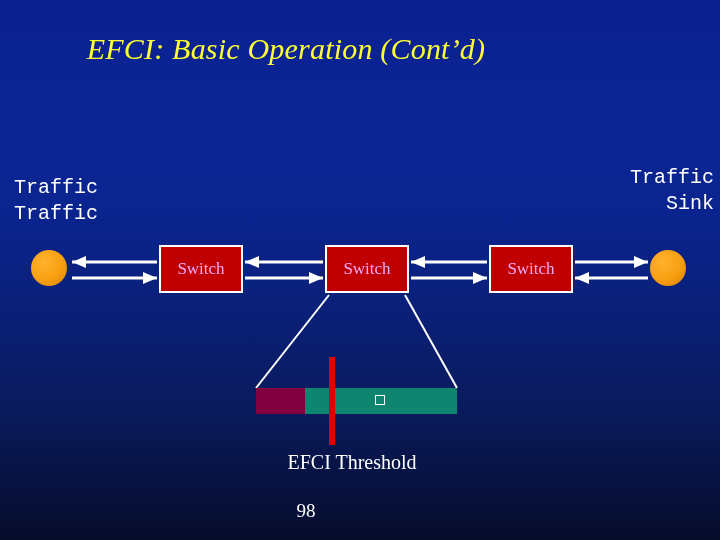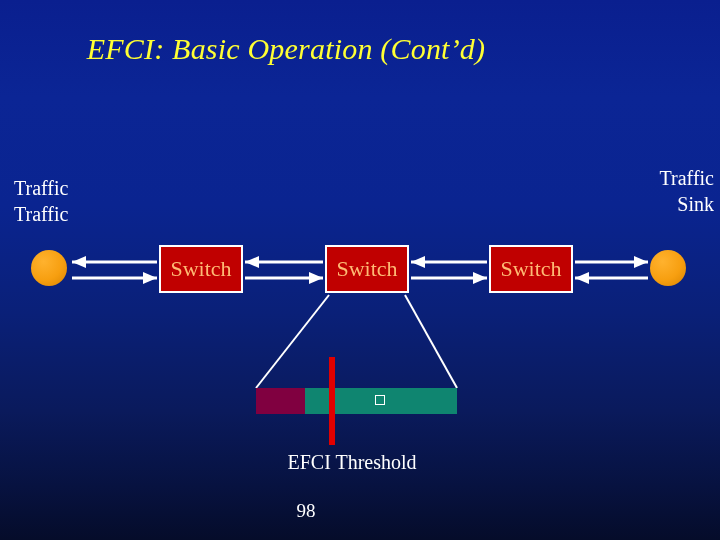--- a/index.html
+++ b/index.html
@@ -26,43 +26,43 @@
     font-size: 30px;
     font-style: italic;
     font-family: "Liberation Serif", serif;
     letter-spacing: 0.2px;
   }
 
   .label {
     position: absolute;
     color: #ffffff;
     font-size: 20px;
-    font-family: Liberation Serif, serif;
+    font-family: Liberation Mono, monospace;
     line-height: 26px;
   }
   #traffic-source-label { left: 14px; top: 175px; text-align: left; }
   #traffic-sink-label { right: 6px; top: 165px; text-align: right; }
 
   .endpoint {
     position: absolute;
     width: 36px;
     height: 36px;
     border-radius: 50%;
     background: radial-gradient(circle at 35% 32%, #ffb22e 0%, #f79f10 55%, #d98300 100%);
     top: 250px;
   }
   #source-node { left: 31px; }
   #sink-node { left: 650px; }
 
   .switch-box {
     position: absolute;
     background: #c00000;
     border: 2px solid #ffffff;
-    color: #fdba74;
-    font-size: 22px;
+    color: #f0abfc;
+    font-size: 17px;
     font-family: "Liberation Serif", serif;
     display: flex;
     align-items: center;
     justify-content: center;
     box-sizing: border-box;
   }
   #switch-1 { left: 159px; top: 245px; width: 84px; height: 48px; }
   #switch-2 { left: 325px; top: 245px; width: 84px; height: 48px; }
   #switch-3 { left: 489px; top: 245px; width: 84px; height: 48px; }
 

